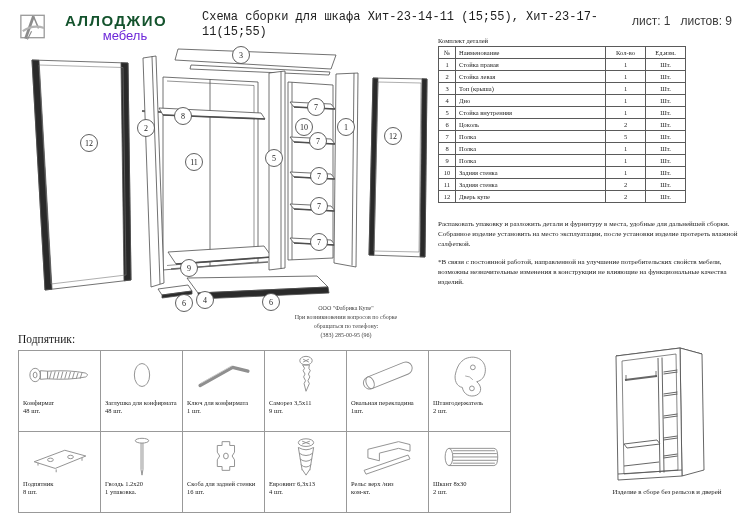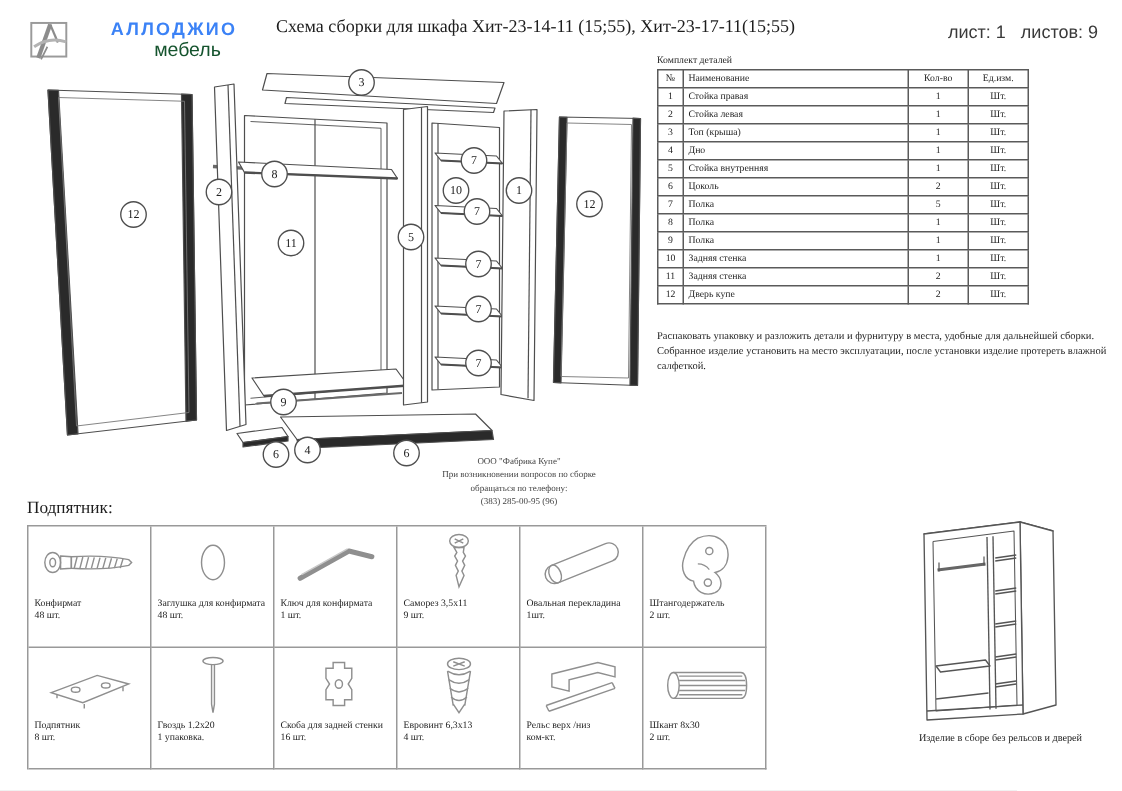--- a/index.html
+++ b/index.html
@@ -1,25 +1,25 @@
 <!DOCTYPE html>
 <html><head>
 <meta charset="utf-8">
 <style>
   html,body{margin:0;padding:0;background:#e8e8e8;}
   #page{width:748px;height:527px;position:relative;background:#fff;overflow:hidden;
         font-family:"Liberation Serif",serif;color:#1d1d1d;}
   
   .logo-box{position:absolute;left:19px;top:12px;width:28px;height:29px;}
   .brand{position:absolute;left:56px;top:12px;width:120px;text-align:center;}
-  .brand-name{font-family:"Liberation Sans",sans-serif;font-weight:bold;font-size:12px;
-              letter-spacing:1.5px;color:#3b82f6;}
-  .brand-sub{font-family:"Liberation Sans",sans-serif;font-size:13px;color:#14532d;
+  .brand-name{font-family:"Liberation Sans",sans-serif;font-weight:bold;font-size:15px;
+              letter-spacing:1.5px;color:#14532d;}
+  .brand-sub{font-family:"Liberation Sans",sans-serif;font-size:13px;color:#6d28d9;
              padding-left:18px;margin-top:-1px;}
-  .doc-title{position:absolute;left:184px;top:10px;width:440px;font-size:12px;line-height:1.25;}
+  .doc-title{position:absolute;left:202px;top:10px;width:440px;font-size:12px;line-height:1.25;font-family:Liberation Mono, monospace;}
   .sheet-info{position:absolute;left:632px;top:14px;display:flex;gap:10px;
               font-family:"Liberation Sans",sans-serif;font-size:12px;color:#3a3a3a;white-space:nowrap;}
   
   .parts-title{position:absolute;left:438px;top:37px;font-size:6.5px;}
   table.parts{position:absolute;left:438px;top:46px;border-collapse:collapse;
               font-size:6.5px;table-layout:fixed;width:247px;}
   table.parts th,table.parts td{border:1px solid #5a5a5a;padding:0 3px;height:11px;
               text-align:center;font-weight:normal;overflow:hidden;white-space:nowrap;}
   table.parts td.name,table.parts th.name{text-align:left;}
   
@@ -164,20 +164,21 @@
           <td class="name">Дверь купе</td>
           <td>2</td>
           <td>Шт.</td>
         </tr>
     </tbody>
   </table>
 
   <div class="notes">
     <p>Распаковать упаковку и разложить детали и фурнитуру в места, удобные для дальнейшей сборки.</p>
     <p>Собранное изделие установить на место эксплуатации, после установки изделие протереть влажной салфеткой.</p>
+    <p class="fine">*В связи с постоянной работой, направленной на улучшение потребительских свойств мебели, возможны незначительные изменения в конструкции не влияющие на функциональные качества изделий.</p>
   </div>
 
   <svg class="diagram" width="416" height="294" viewBox="0 0 416 294">
     <g stroke="#4e4e4e" stroke-width="0.8" fill="#ffffff" stroke-linejoin="round">
 
       <polygon points="160,5 318,11 313,25 157,16"></polygon>
       <polygon points="173,21 312,28 311,31 172,25"></polygon>
 
       <polygon points="145,33 240,38 240,218 145,226"></polygon>
       <line x1="192" y1="35.5" x2="192" y2="222"></line>

